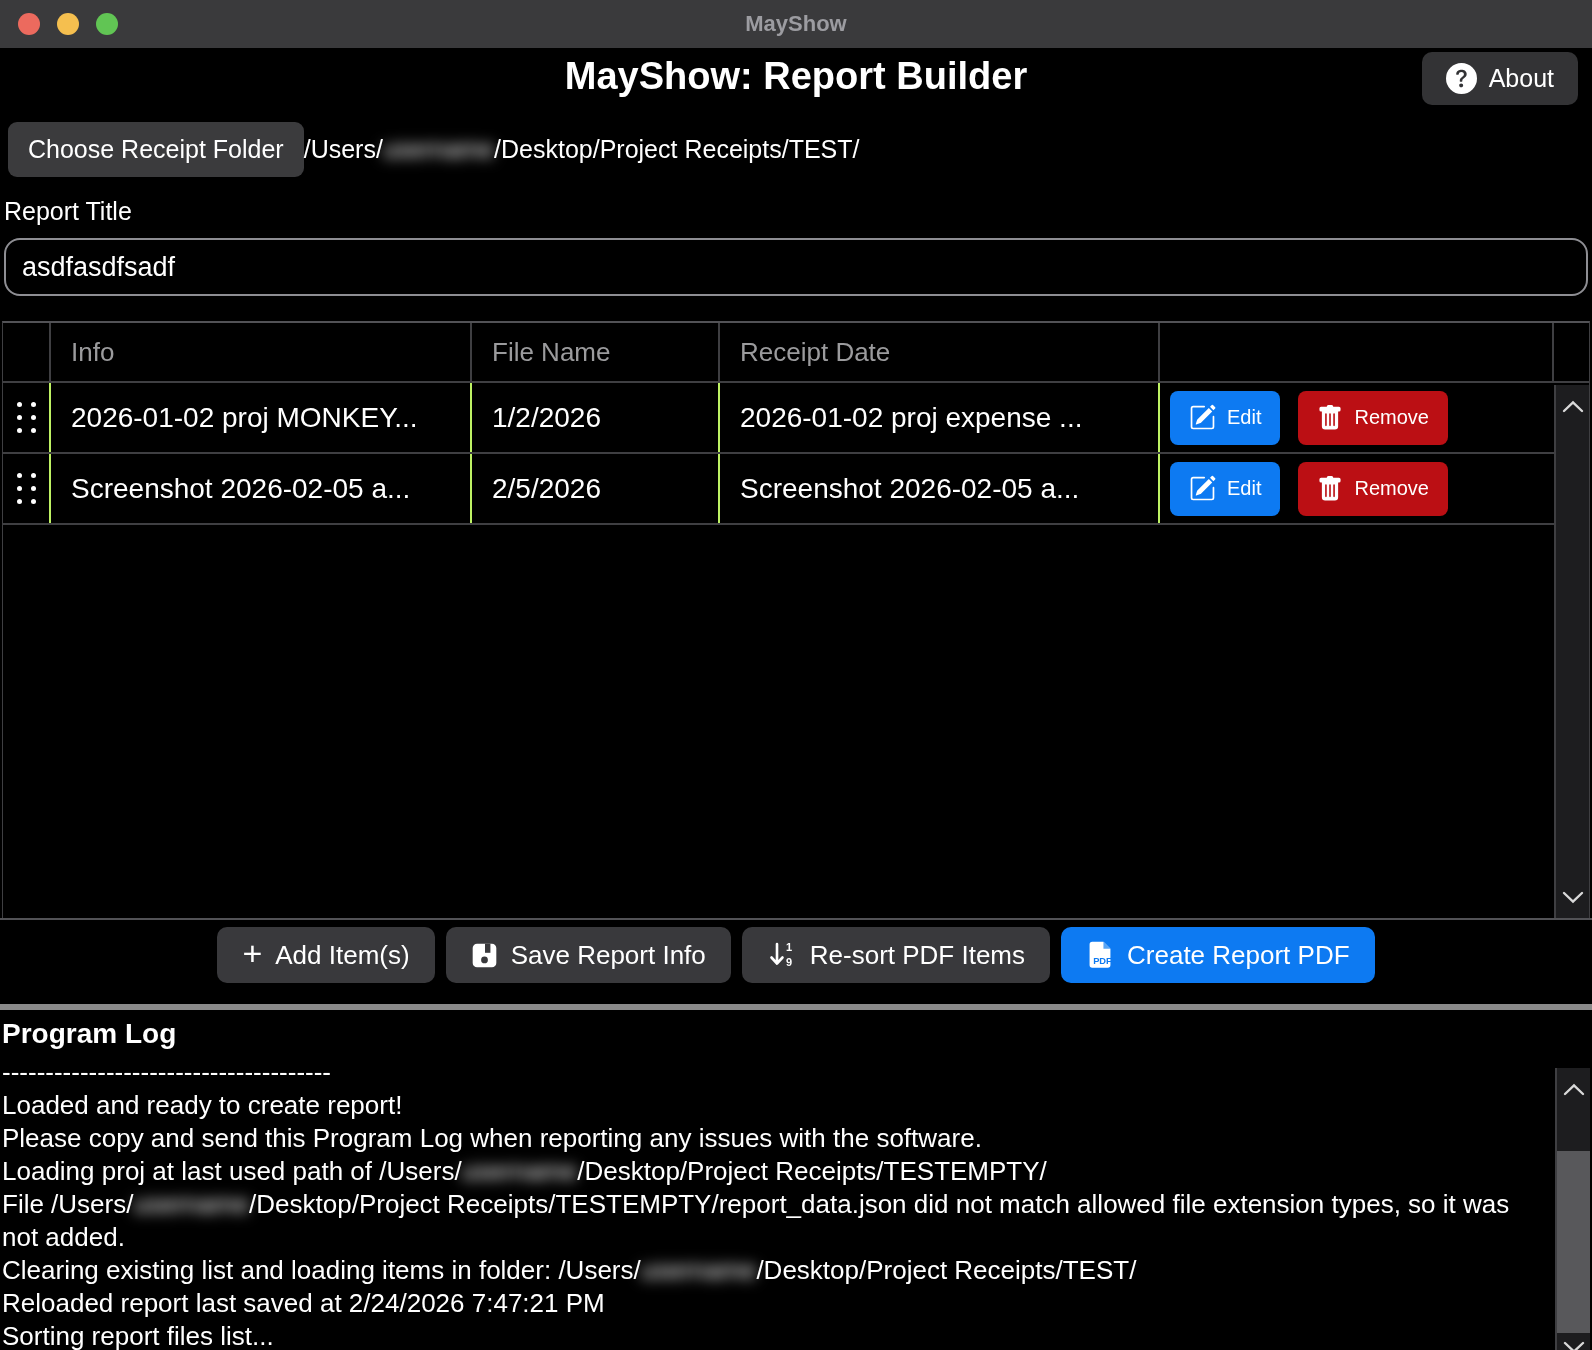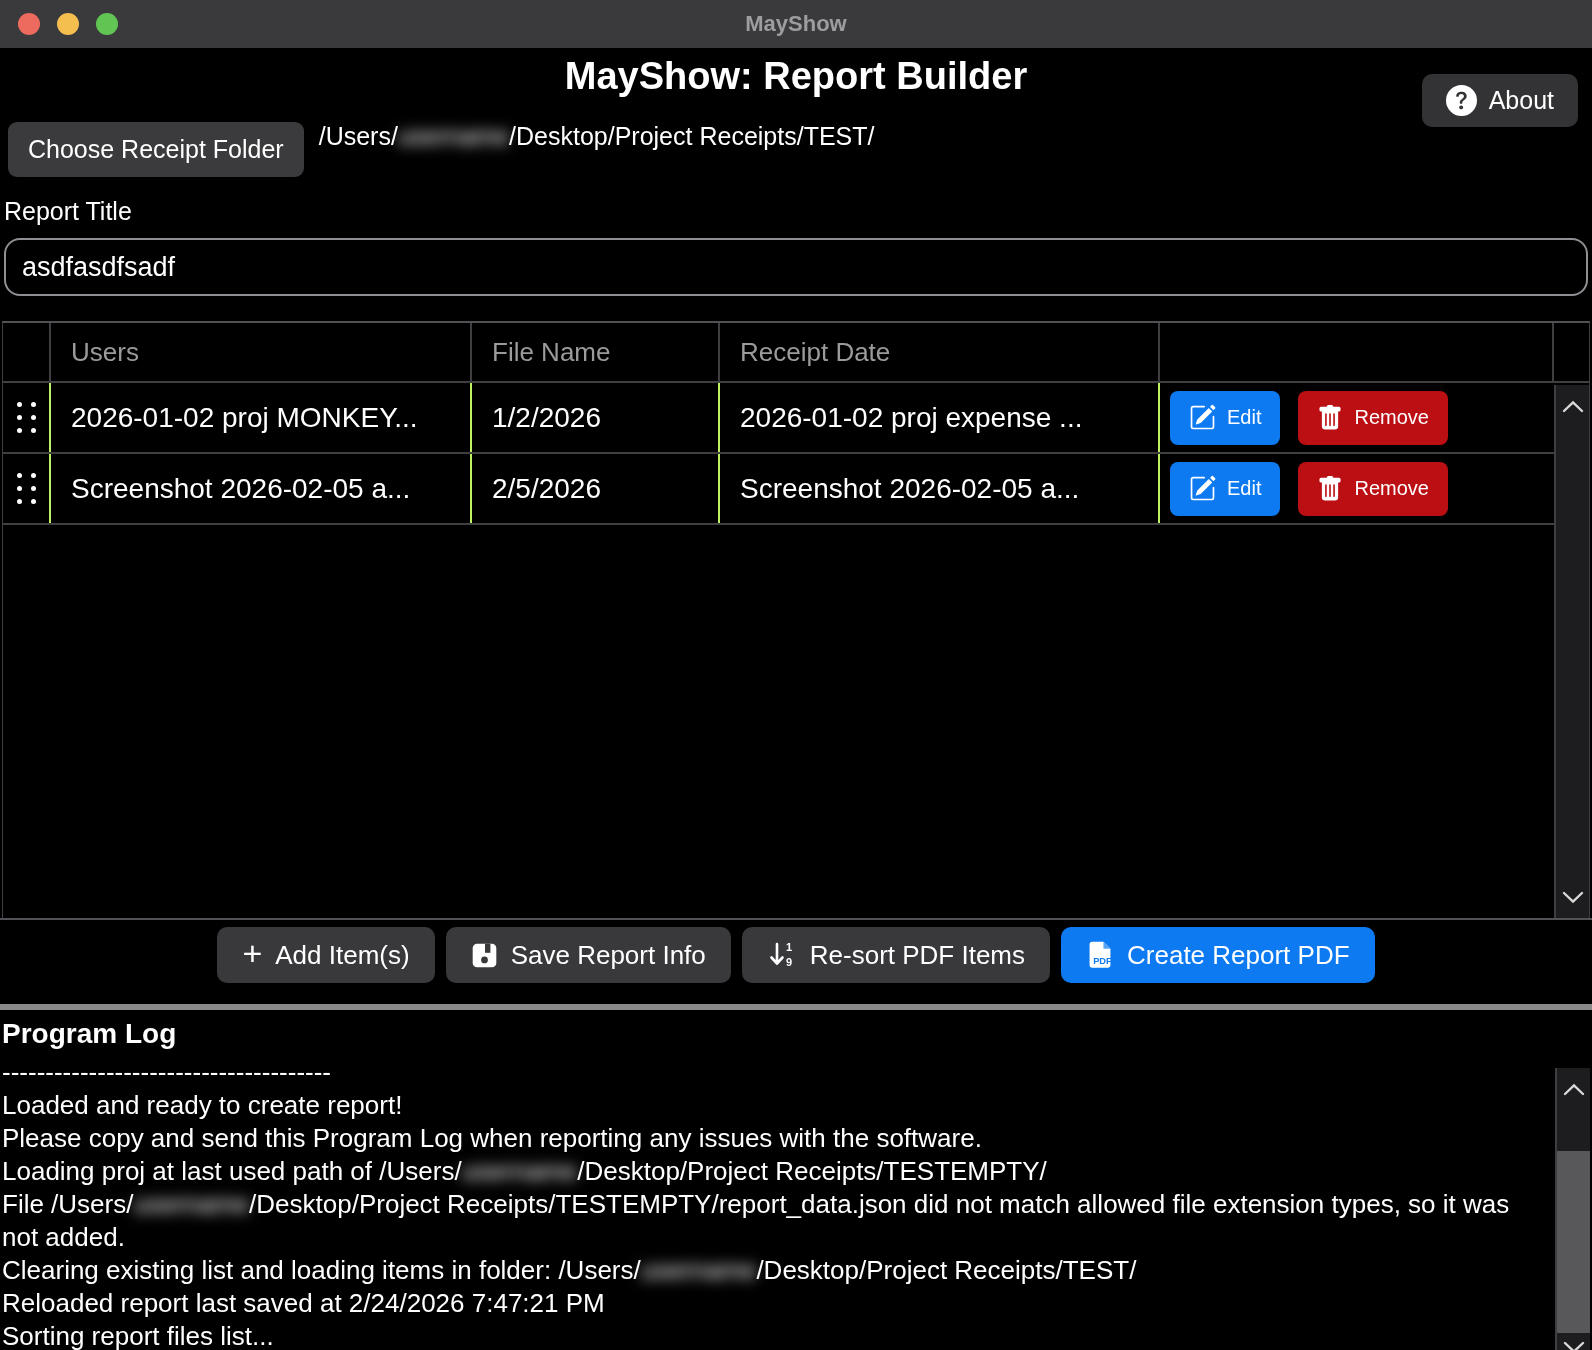--- a/index.html
+++ b/index.html
@@ -13,27 +13,27 @@
   .titlebar { height:48px; background:var(--titlebar,#3a3a3c); position:relative;
     display:flex; align-items:center; justify-content:center; }
   .traffic { position:absolute; left:18px; top:13px; display:flex; gap:17px; }
   .traffic i { width:22px; height:22px; border-radius:50%; display:block; }
   .t-red{background:#ec6a5e;} .t-yellow{background:#f5bf4f;} .t-green{background:#61c554;}
   .titlebar-title { font-size:22px; font-weight:bold; color:#9c9ca1; }
 
   
   .app-header { position:relative; height:74px; }
   .app-header h1 { text-align:center; font-size:38px; font-weight:bold; padding-top:7px; }
-  .about-btn { position:absolute; right:14px; top:26px; background:#333335; border:none;
+  .about-btn { position:absolute; right:14px; top:4px; background:#333335; border:none;
     color:#fff; font-size:25px; border-radius:10px; padding:11px 24px;
     display:flex; align-items:center; gap:12px; font-family:inherit; cursor:pointer; }
   .about-btn svg { display:block; }
 
   
-  .folder-row { display:flex; gap:15px; margin:0 8px; }
+  .folder-row { display:flex; align-items:center; gap:0; margin:0 8px; }
   .choose-btn { background:#3b3b3d; border:none; color:#fff; font-size:25px;
     border-radius:9px; padding:13px 20px; font-family:inherit; cursor:pointer; }
   .folder-path { font-size:25px; white-space:nowrap; }
 
   
   .rt-label { font-size:25px; margin:20px 0 0 4px; }
   .rt-input { display:block; width:1584px; margin:12px auto 0; height:58px;
     background:#000; color:#fff; border:2px solid #8e8e93; border-radius:16px;
     font-size:27px; padding:0 16px; font-family:inherit; }
 
@@ -117,21 +117,21 @@
   <button class="choose-btn">Choose Receipt Folder</button>
   <span class="folder-path"><span>/Users/</span><span class="redacted">username</span><span>/Desktop/Project Receipts/TEST/</span></span>
 </div>
 
 <div class="rt-label">Report Title</div>
 <input class="rt-input" type="text" value="asdfasdfsadf" style="">
 
 <div class="tbl">
   <div class="thead">
     <div class="th-empty-drag"></div>
-    <div>Users</div>
+    <div>Info</div>
     <div>File Name</div>
     <div>Receipt Date</div>
     <div class="th-empty-actions"></div>
     <div class="th-empty-scroll"></div>
   </div>
   <div class="tbody">
   <div class="trow">
     <div class="td-drag">
       <span class="dots">
             <i></i>

